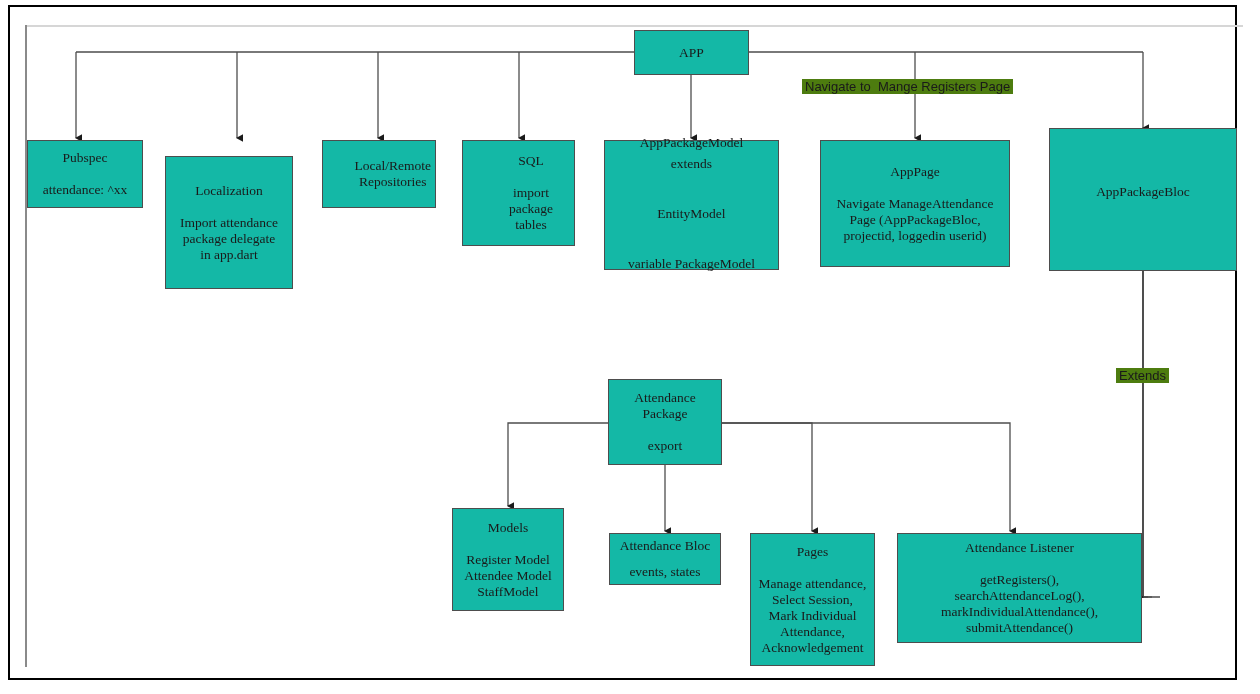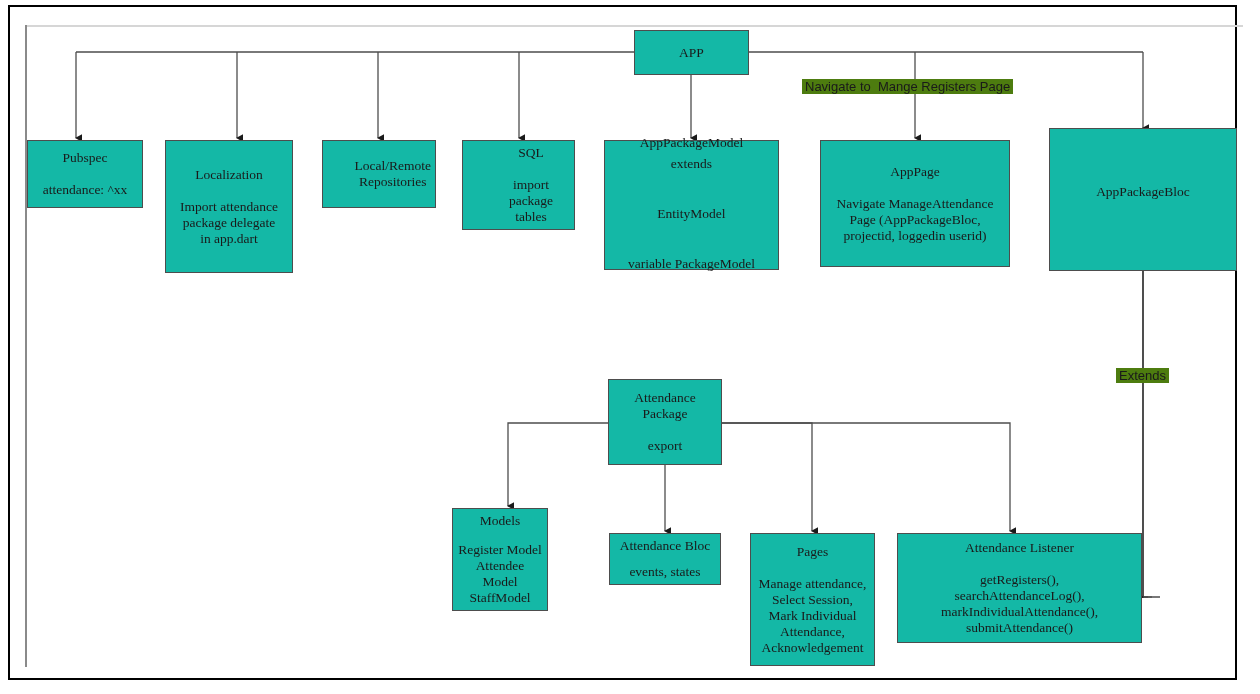--- a/index.html
+++ b/index.html
@@ -161,34 +161,34 @@
   <div class="node" style="left:634px; top:30px; width:115px; height:45px;">
     <span class="title">APP</span>
   </div>
 
   <div class="node" style="left:27px; top:140px; width:116px; height:68px;">
     <span class="title">Pubspec</span>
     <span class="gap-md"></span>
     <span class="body">attendance: ^xx</span>
   </div>
 
-  <div class="node" style="left:165px; top:140px; width:128px; height:133px;">
+  <div class="node" style="left:165px; top:156px; width:128px; height:133px;">
     <span class="title">Localization</span>
     <span class="gap-md"></span>
     <span class="body">Import attendance
 package delegate
 in app.dart</span>
   </div>
 
   <div class="node" style="left:322px; top:140px; width:114px; height:68px;align-items:flex-end;">
     <span class="title" style="white-space:pre-line;">Local/Remote
 Repositories</span>
   </div>
 
-  <div class="node" style="left:462px; top:140px; width:113px; height:90px;padding-left:29px;">
+  <div class="node" style="left:462px; top:140px; width:113px; height:106px;padding-left:29px;">
     <span class="title">SQL</span>
     <span class="gap-md"></span>
     <span class="body">import package
 tables</span>
   </div>
 
   <div class="node" style="left:604px; top:140px; width:175px; height:130px;">
     <span class="title">AppPackageModel</span>
     <span class="gap-sm"></span>
     <span class="body" style="line-height:25px;">extends
@@ -211,21 +211,21 @@
     <span class="gap-md"></span>
   </div>
 
   <div class="node" style="left:608px; top:379px; width:114px; height:86px;">
     <span class="title" style="white-space:pre-line;">Attendance
 Package</span>
     <span class="gap-md"></span>
     <span class="body">export</span>
   </div>
 
-  <div class="node" style="left:452px; top:508px; width:96px; height:103px;">
+  <div class="node" style="left:452px; top:508px; width:112px; height:103px;">
     <span class="title">Models</span>
     <span class="gap-md"></span>
     <span class="body">Register Model
 Attendee Model
 StaffModel</span>
   </div>
 
   <div class="node" style="left:609px; top:533px; width:112px; height:52px;text-align:center;">
     <span class="title">Attendance Bloc</span>
     <span class="gap-md"></span>

